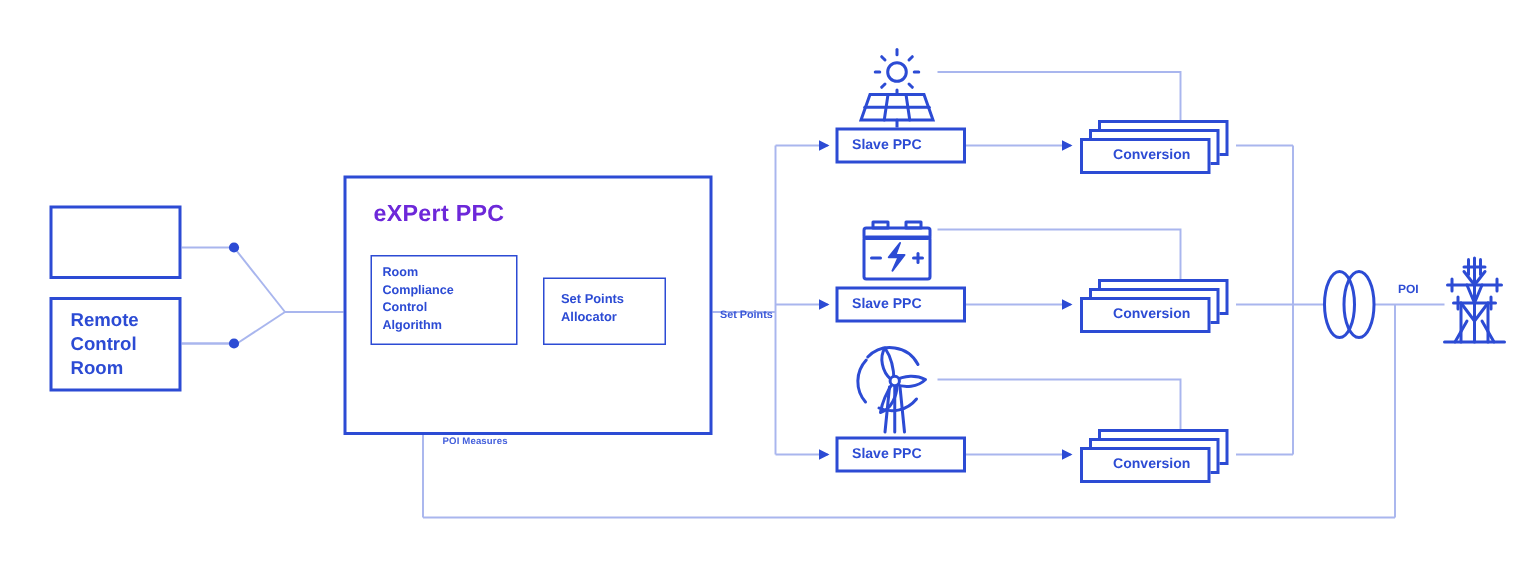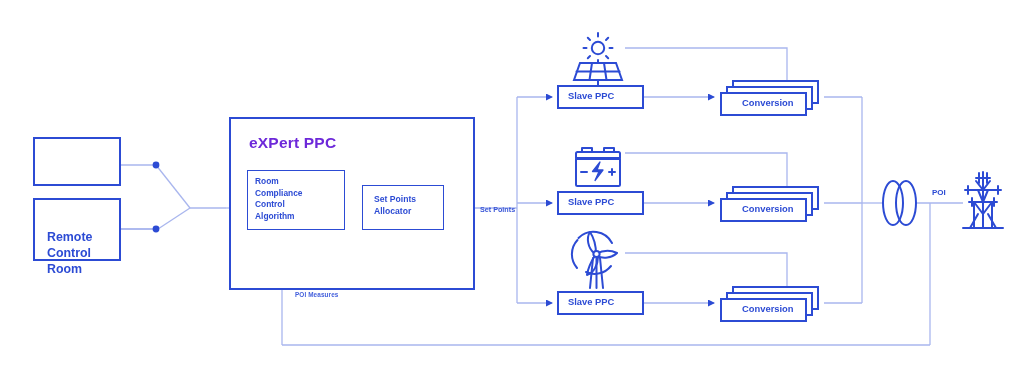--- a/index.html
+++ b/index.html
@@ -168,21 +168,21 @@
                C435.5,158 432.5,157 431,158.8
                C430.5,156.5 427.5,155.5 426,157.5
                L426,153.5 C426,150.5 423.5,148.8 421.5,149.6 C420,150.2 419,150.8 419,152 Z"></path>
     </g>
   </svg>
 
   <div class="box" style="left:33px;top:137px;width:88px;height:49px;"></div>
   <div class="box-txt" style="left:47px;top:157px;font-size:13.2px;margin-top:40px;">SCADA</div>
 
   <div class="box" style="left:33px;top:198px;width:88px;height:63px;"></div>
-  <div class="box-txt" style="left:47px;top:206px;font-size:12.4px;line-height:1.28;margin-top:24px;">Remote
+  <div class="box-txt" style="left:47px;top:206px;font-size:12.4px;line-height:1.28;">Remote
 Control
 Room</div>
 
   <div class="big-frame" style="position:absolute;left:229px;top:117px;width:242px;height:169px;"></div>
   <div class="lbl title" style="left:249px;top:134px;">eXPert PPC</div>
 
   <div class="box thin" style="left:247px;top:170px;width:98px;height:60px;"></div>
   <div class="box-txt" style="left:255px;top:176px;font-size:8.4px;font-weight:bold;line-height:1.38;">Room
 Compliance
 Control

